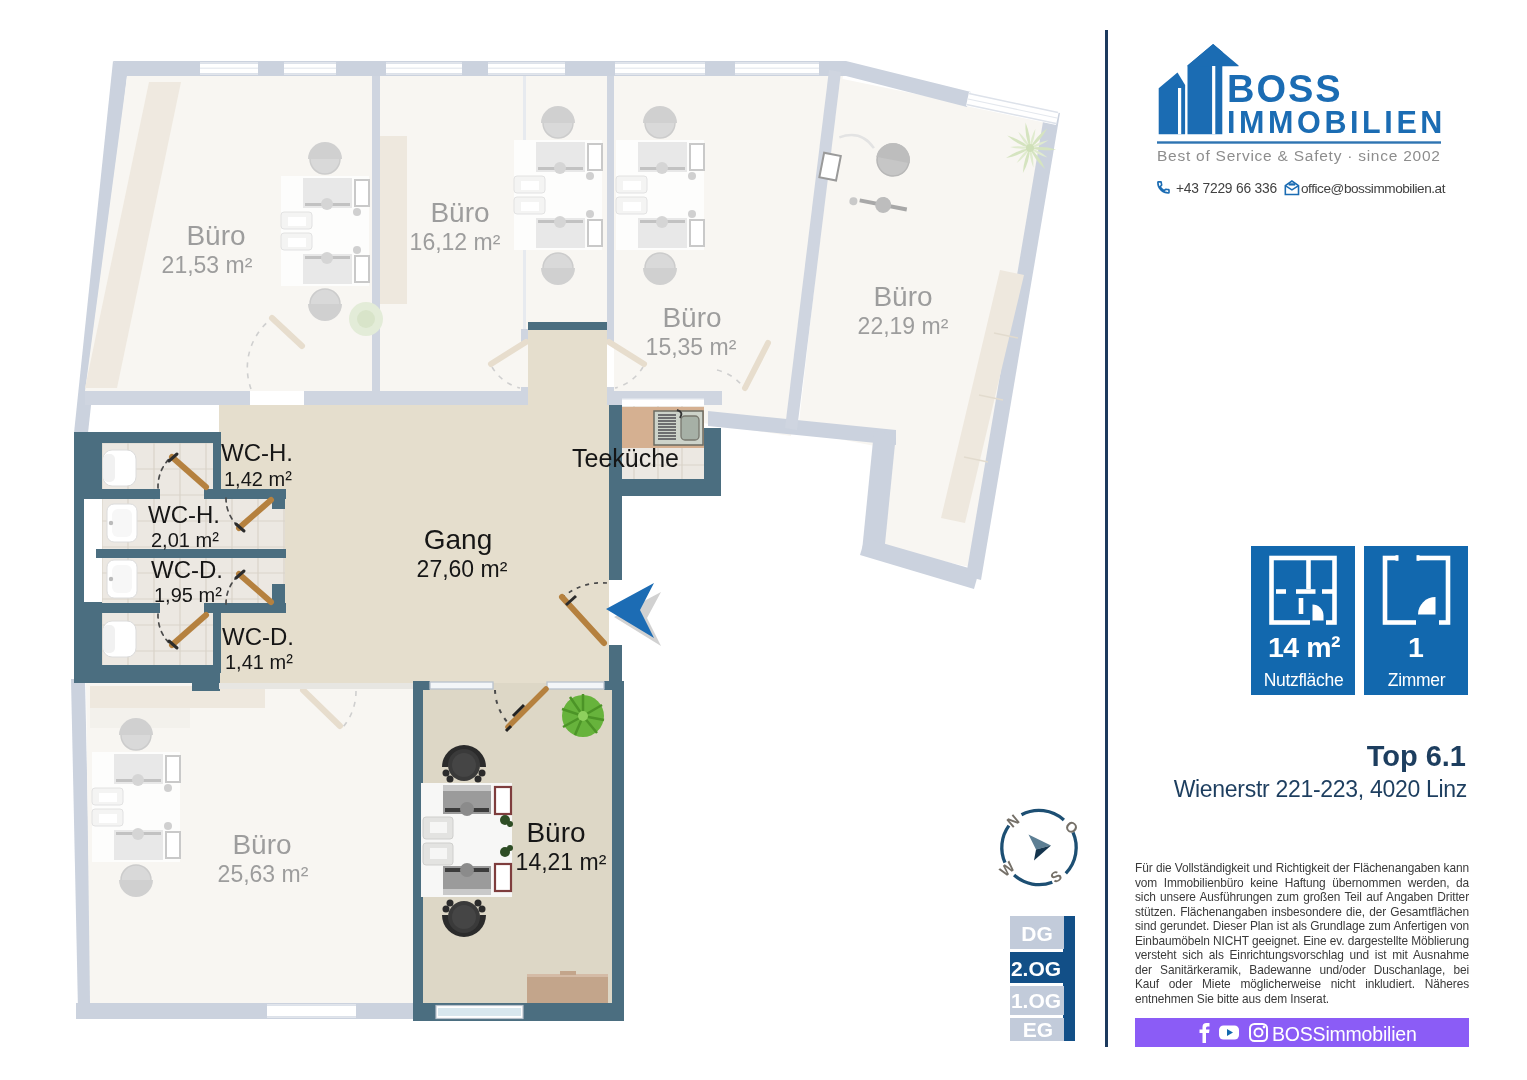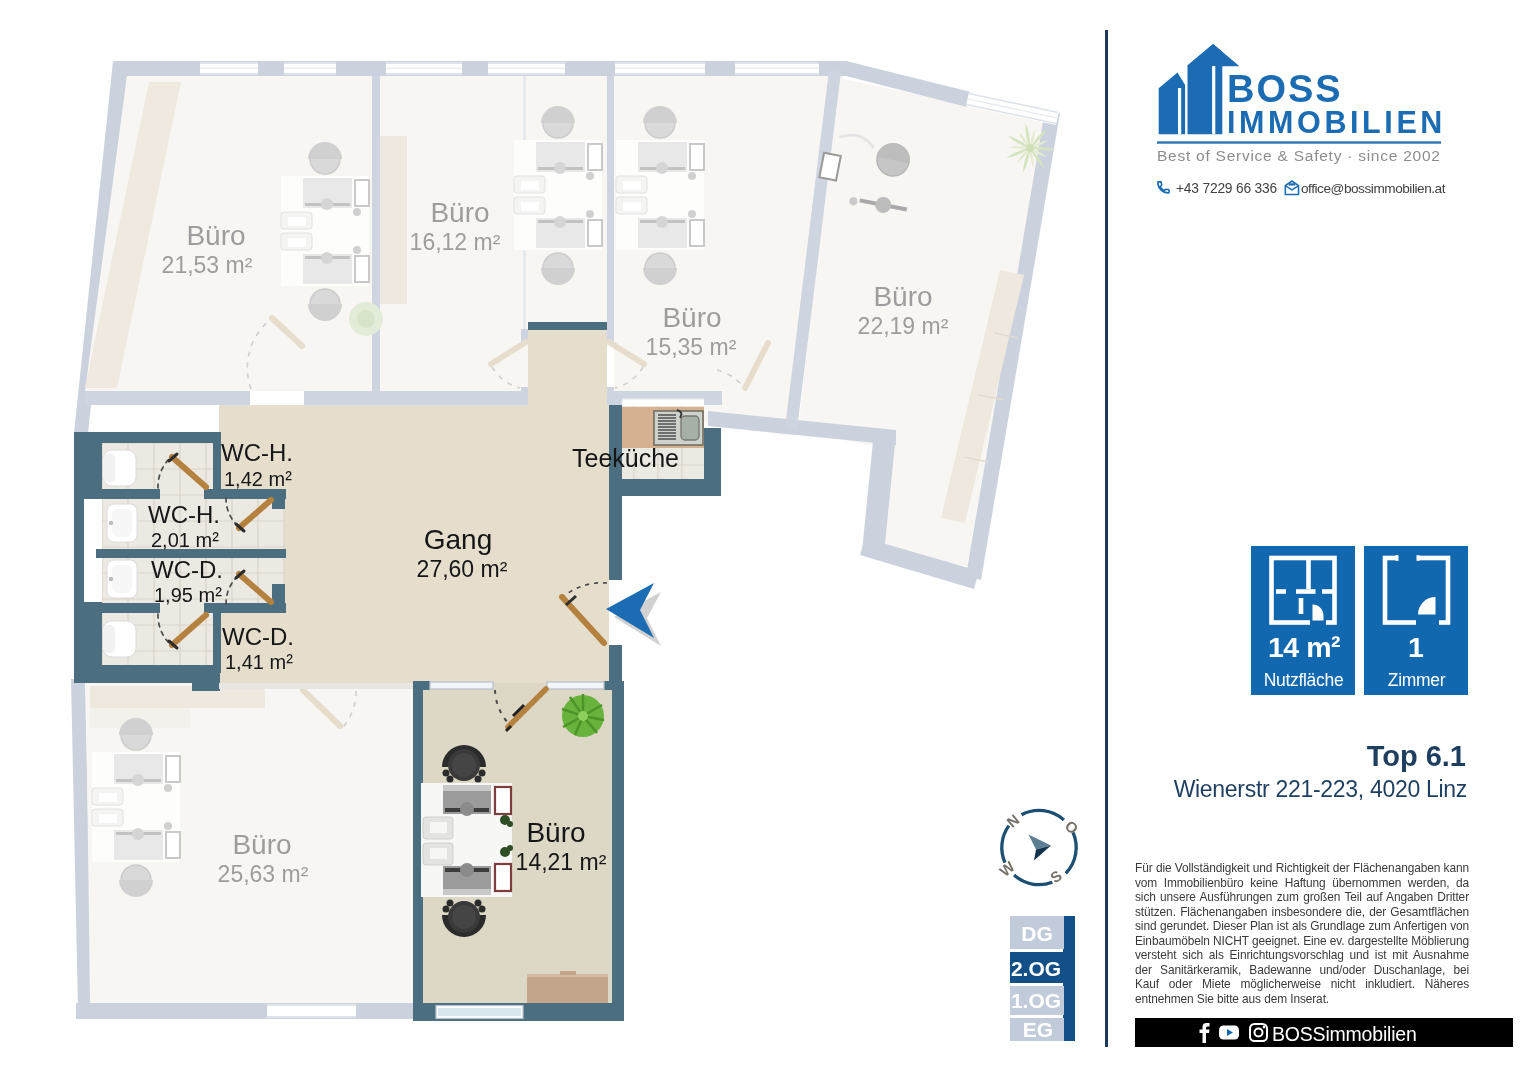--- a/index.html
+++ b/index.html
@@ -644,21 +644,21 @@
 </svg>
 
 <svg class="abs" style="left:1130px;top:730px" width="350" height="80" viewBox="1130 730 350 80" font-family="Liberation Sans, sans-serif">
 <text x="1466" y="765.5" font-size="29" font-weight="bold" fill="#1d3e5f" text-anchor="end">Top 6.1</text>
 
 <text x="1467" y="797" font-size="23" letter-spacing="-0.3" fill="#1d3e5f" text-anchor="end">Wienerstr 221-223, 4020 Linz</text>
 </svg>
 
 <div class="abs" style="left:1135px;top:861px;width:334px;font-size:11.9px;line-height:14.55px;letter-spacing:-0.1px;color:#3a3a3a;text-align:justify;">Für die Vollständigkeit und Richtigkeit der Flächenangaben kann vom Immobilienbüro keine Haftung übernommen werden, da sich unsere Ausführungen zum großen Teil auf Angaben Dritter stützen. Flächenangaben insbesondere die, der Gesamtflächen sind gerundet. Dieser Plan ist als Grundlage zum Anfertigen von Einbaumöbeln NICHT geeignet. Eine ev. dargestellte Möblierung versteht sich als Einrichtungsvorschlag und ist mit Ausnahme der Sanitärkeramik, Badewanne und/oder Duschanlage, bei Kauf oder Miete möglicherweise nicht inkludiert. Näheres entnehmen Sie bitte aus dem Inserat.</div>
 
-<div class="abs" style="left:1135px;top:1018px;width:334px;height:29px;background:#000000;padding-left:44px;">
+<div class="abs" style="left:1135px;top:1018px;width:334px;height:29px;background:#8b5cf6;">
 <svg class="abs" style="left:58px;top:4px" width="80" height="21" viewBox="0 0 80 21">
 <path d="M 9.5,21 V 11 H 6.5 V 7.5 H 9.5 V 5 q 0,-4 4,-4 l 3,0 V 4.5 h -2 q -1.5,0 -1.5,1.5 v 1.5 H 16.5 L 16,11 h -3 V 21 Z" fill="#ffffff"></path>
 <rect x="26" y="3.5" width="20" height="14" rx="4.5" fill="#ffffff"></rect>
 <polygon points="34,7 34,14 40,10.5" fill="#1268ae"></polygon>
 <g fill="none" stroke="#ffffff" stroke-width="2">
 <rect x="57" y="2" width="17" height="17" rx="4.5"></rect>
 <circle cx="65.5" cy="10.5" r="4"></circle>
 </g>
 <circle cx="71" cy="5" r="1.4" fill="#ffffff"></circle>
 </svg>

